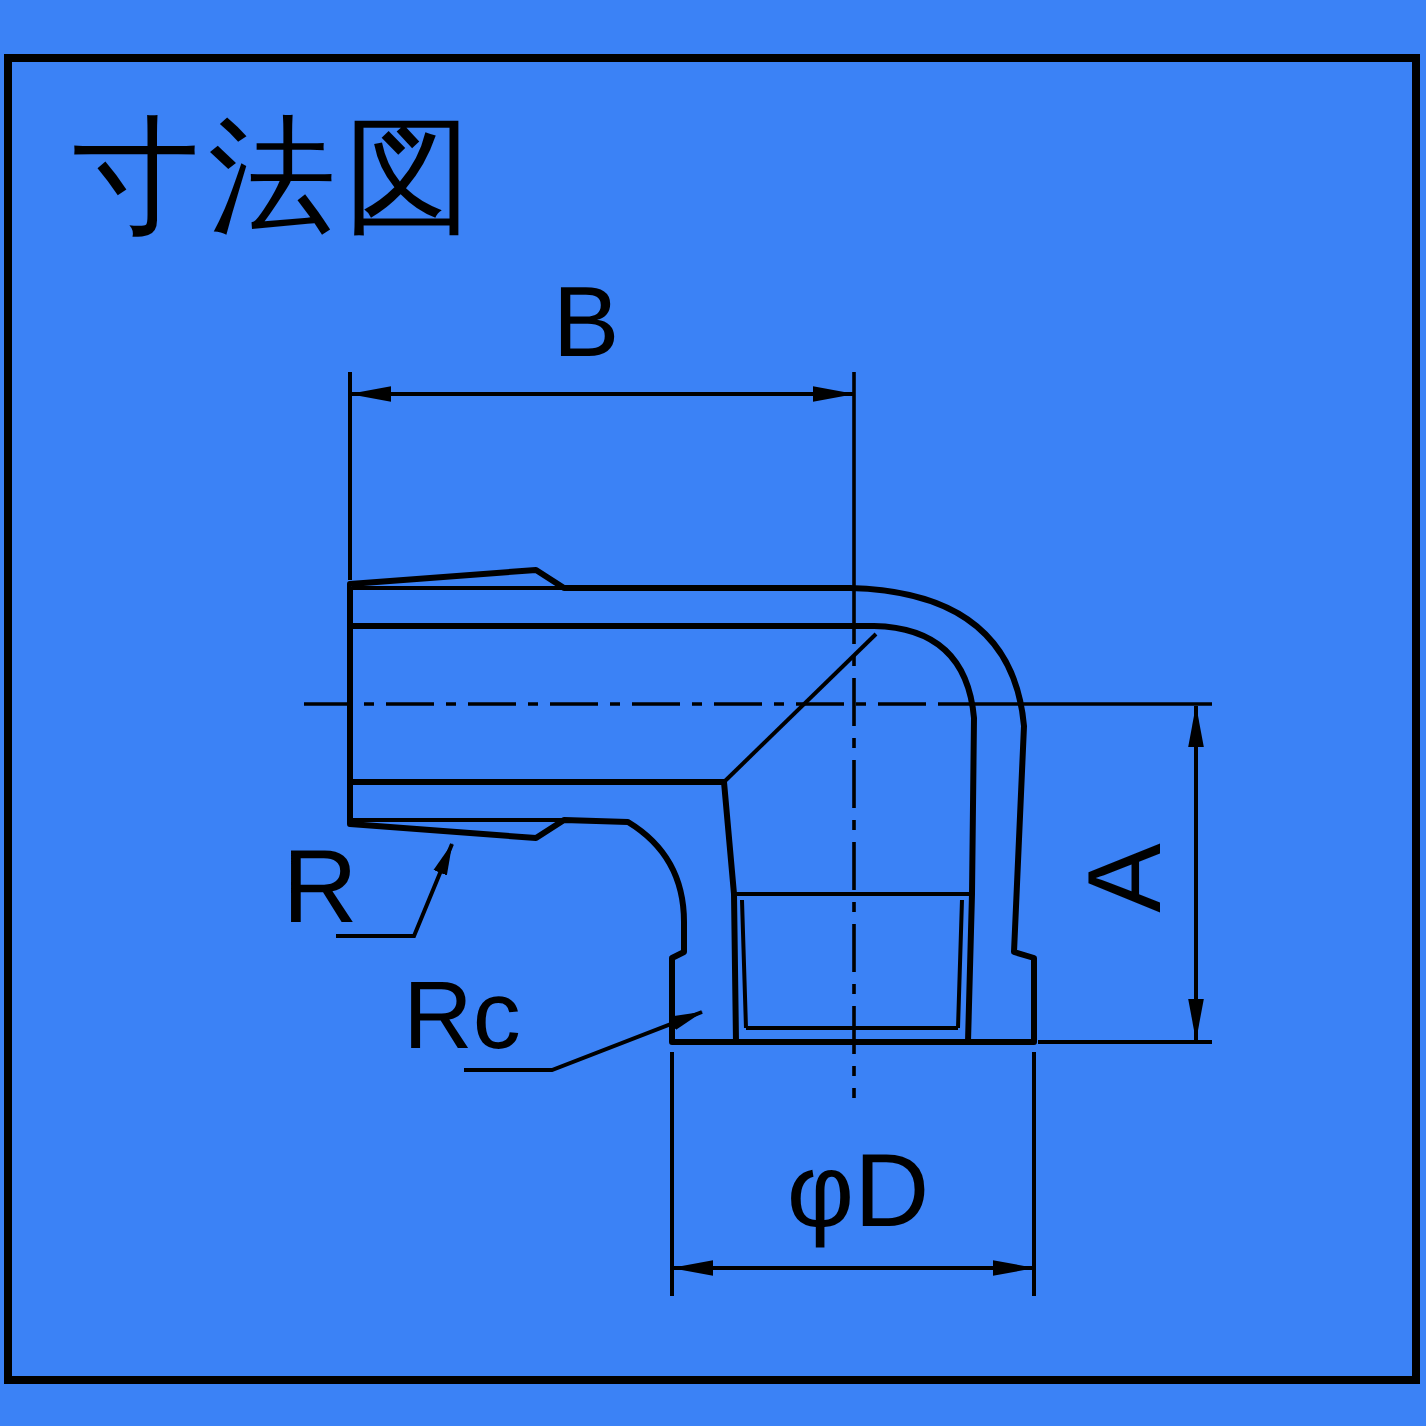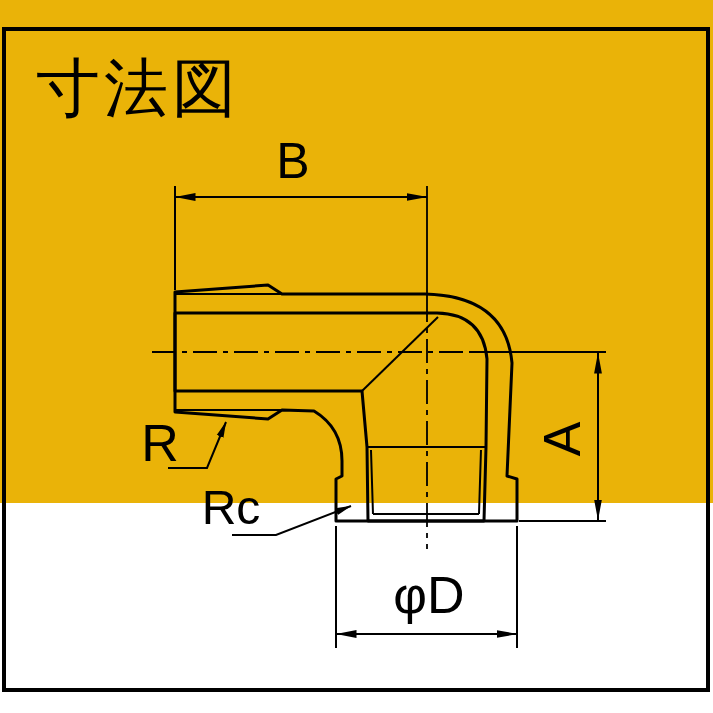--- a/index.html
+++ b/index.html
@@ -7,22 +7,22 @@
     padding: 0;
     background: #ffffff;
     width: 713px;
     height: 713px;
     overflow: hidden;
     font-family: "Liberation Sans", "DejaVu Sans", sans-serif;
   }
   .stage {
     position: relative;
     width: 713px;
-    height: 503px;
-    background: #eab308;
+    height: 713px;
+    background: #3b82f6;
   }
   svg text {
     fill: #000000;
     font-family: "Liberation Sans", "DejaVu Sans", sans-serif;
   }
   .title-text {
     font-size: 64px;
     letter-spacing: 4px;
     font-weight: 500;
   }

